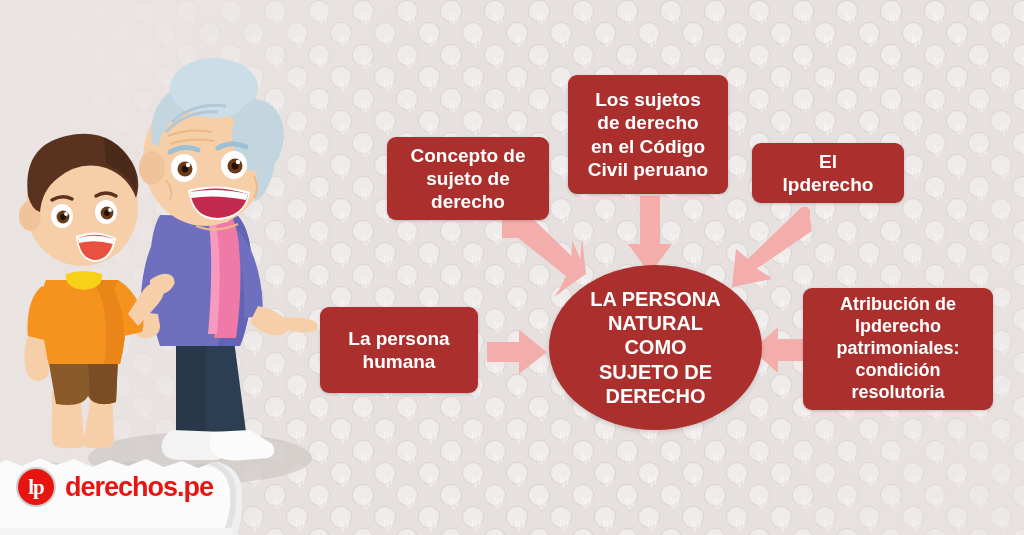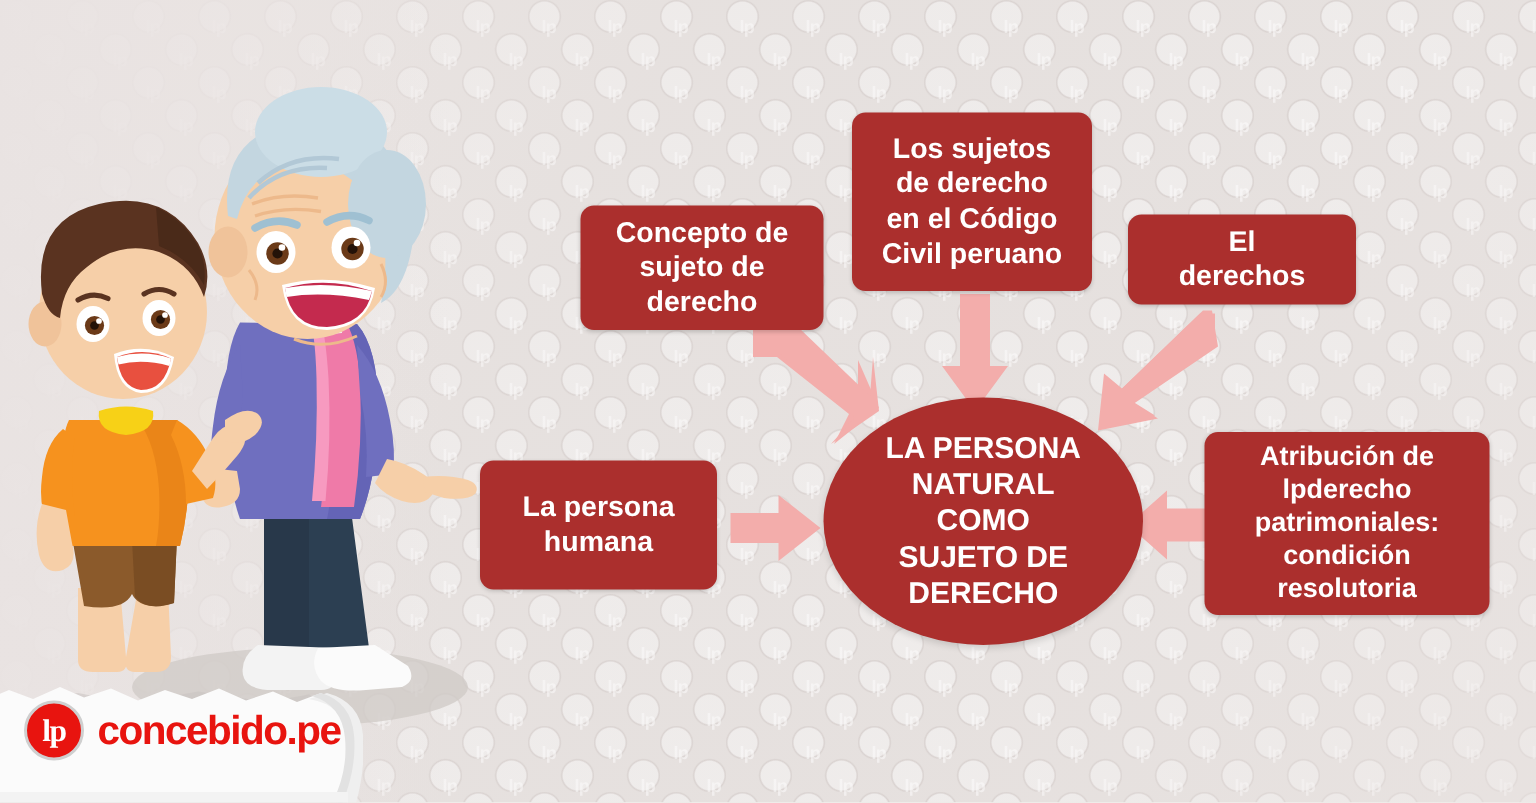--- a/index.html
+++ b/index.html
@@ -831,21 +831,21 @@
   <div class="node-box" id="box-codigo">Los sujetos
 de derecho
 en el Código
 Civil peruano</div>
 
   <div class="node-box" id="box-concepto">Concepto de
 sujeto de
 derecho</div>
 
   <div class="node-box" id="box-concebido">El
-derechos</div>
+lpderecho</div>
 
   <div class="node-box" id="box-persona">La persona
 humana</div>
 
   <div class="node-box" id="box-atribucion">Atribución de
 lpderecho
 patrimoniales:
 condición
 resolutoria</div>
 
@@ -864,16 +864,16 @@
 
       <path d="M214 30 Q238 34 240 56 Q242 80 232 100 L244 104 Q252 78 250 54 Q248 32 226 26 Z" fill="#efefef"></path>
       <path d="M216 28 Q236 34 238 56 Q240 78 230 98 L236 100 Q246 76 244 54 Q242 32 222 26 Z" fill="#e2e2e2"></path>
 
       <path d="M0 92 L240 92 L240 105 L0 105 Z" fill="#f3f3f3"></path>
     </svg>
   </div>
 
   <div id="logo-row">
     <div id="logo-badge">lp</div>
-    <div id="logo-text">concebido.pe</div>
+    <div id="logo-text">derechos.pe</div>
   </div>
 
 </div>
 
 </body></html>

